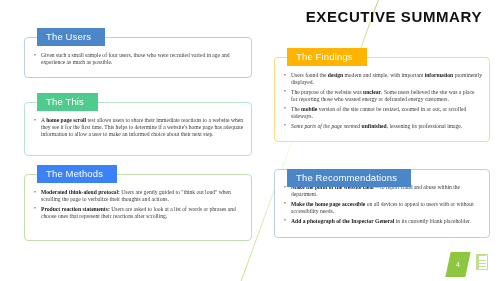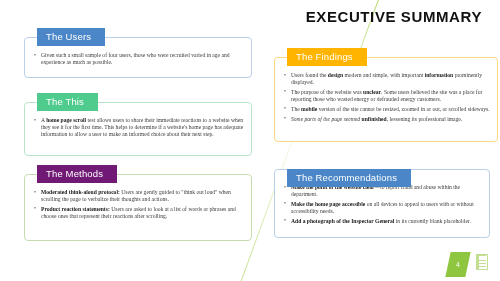--- a/index.html
+++ b/index.html
@@ -84,31 +84,31 @@
   }
   b{font-weight:bold;color:#1a1a1a;}
   i{font-style:italic;}
 
   
   #card-users .frame{border-color:#b9d0e8;}
   #card-users .hdr{background:#4a86c8;}
   #card-test .frame{border-color:#b7e5cc;}
   #card-test .hdr{background:#4ecb8d;}
   #card-methods .frame{border-color:#c4ddae;}
-  #card-methods .hdr{background:#701a75;}
+  #card-methods .hdr{background:#3b82f6;}
   #card-findings .frame{border-color:#ffd980;}
   #card-findings .hdr{background:#ffb500;}
   #card-recs .frame{border-color:#b9d0e8;}
   #card-recs .hdr{background:#4a86c8;margin-top:9px;}
 
   
   #card-users   {left:24px; top:28px; width:228px; height:50px;}
   #card-test    {left:24px; top:93px; width:228px; height:63px;}
   #card-methods {left:24px; top:165px; width:228px; height:76px;}
-  #card-findings{left:274px;top:48px; width:216px; height:94px;padding-left:8px;}
+  #card-findings{left:274px;top:48px; width:216px; height:94px;}
   #card-recs    {left:274px;top:160px;width:216px; height:78px;}
 
   
   .pagebadge{
     position:absolute;
     left:448px;top:252px;
     width:20px;height:25px;
     background:#8ec63f;
     transform:skewX(-12deg);
   }

